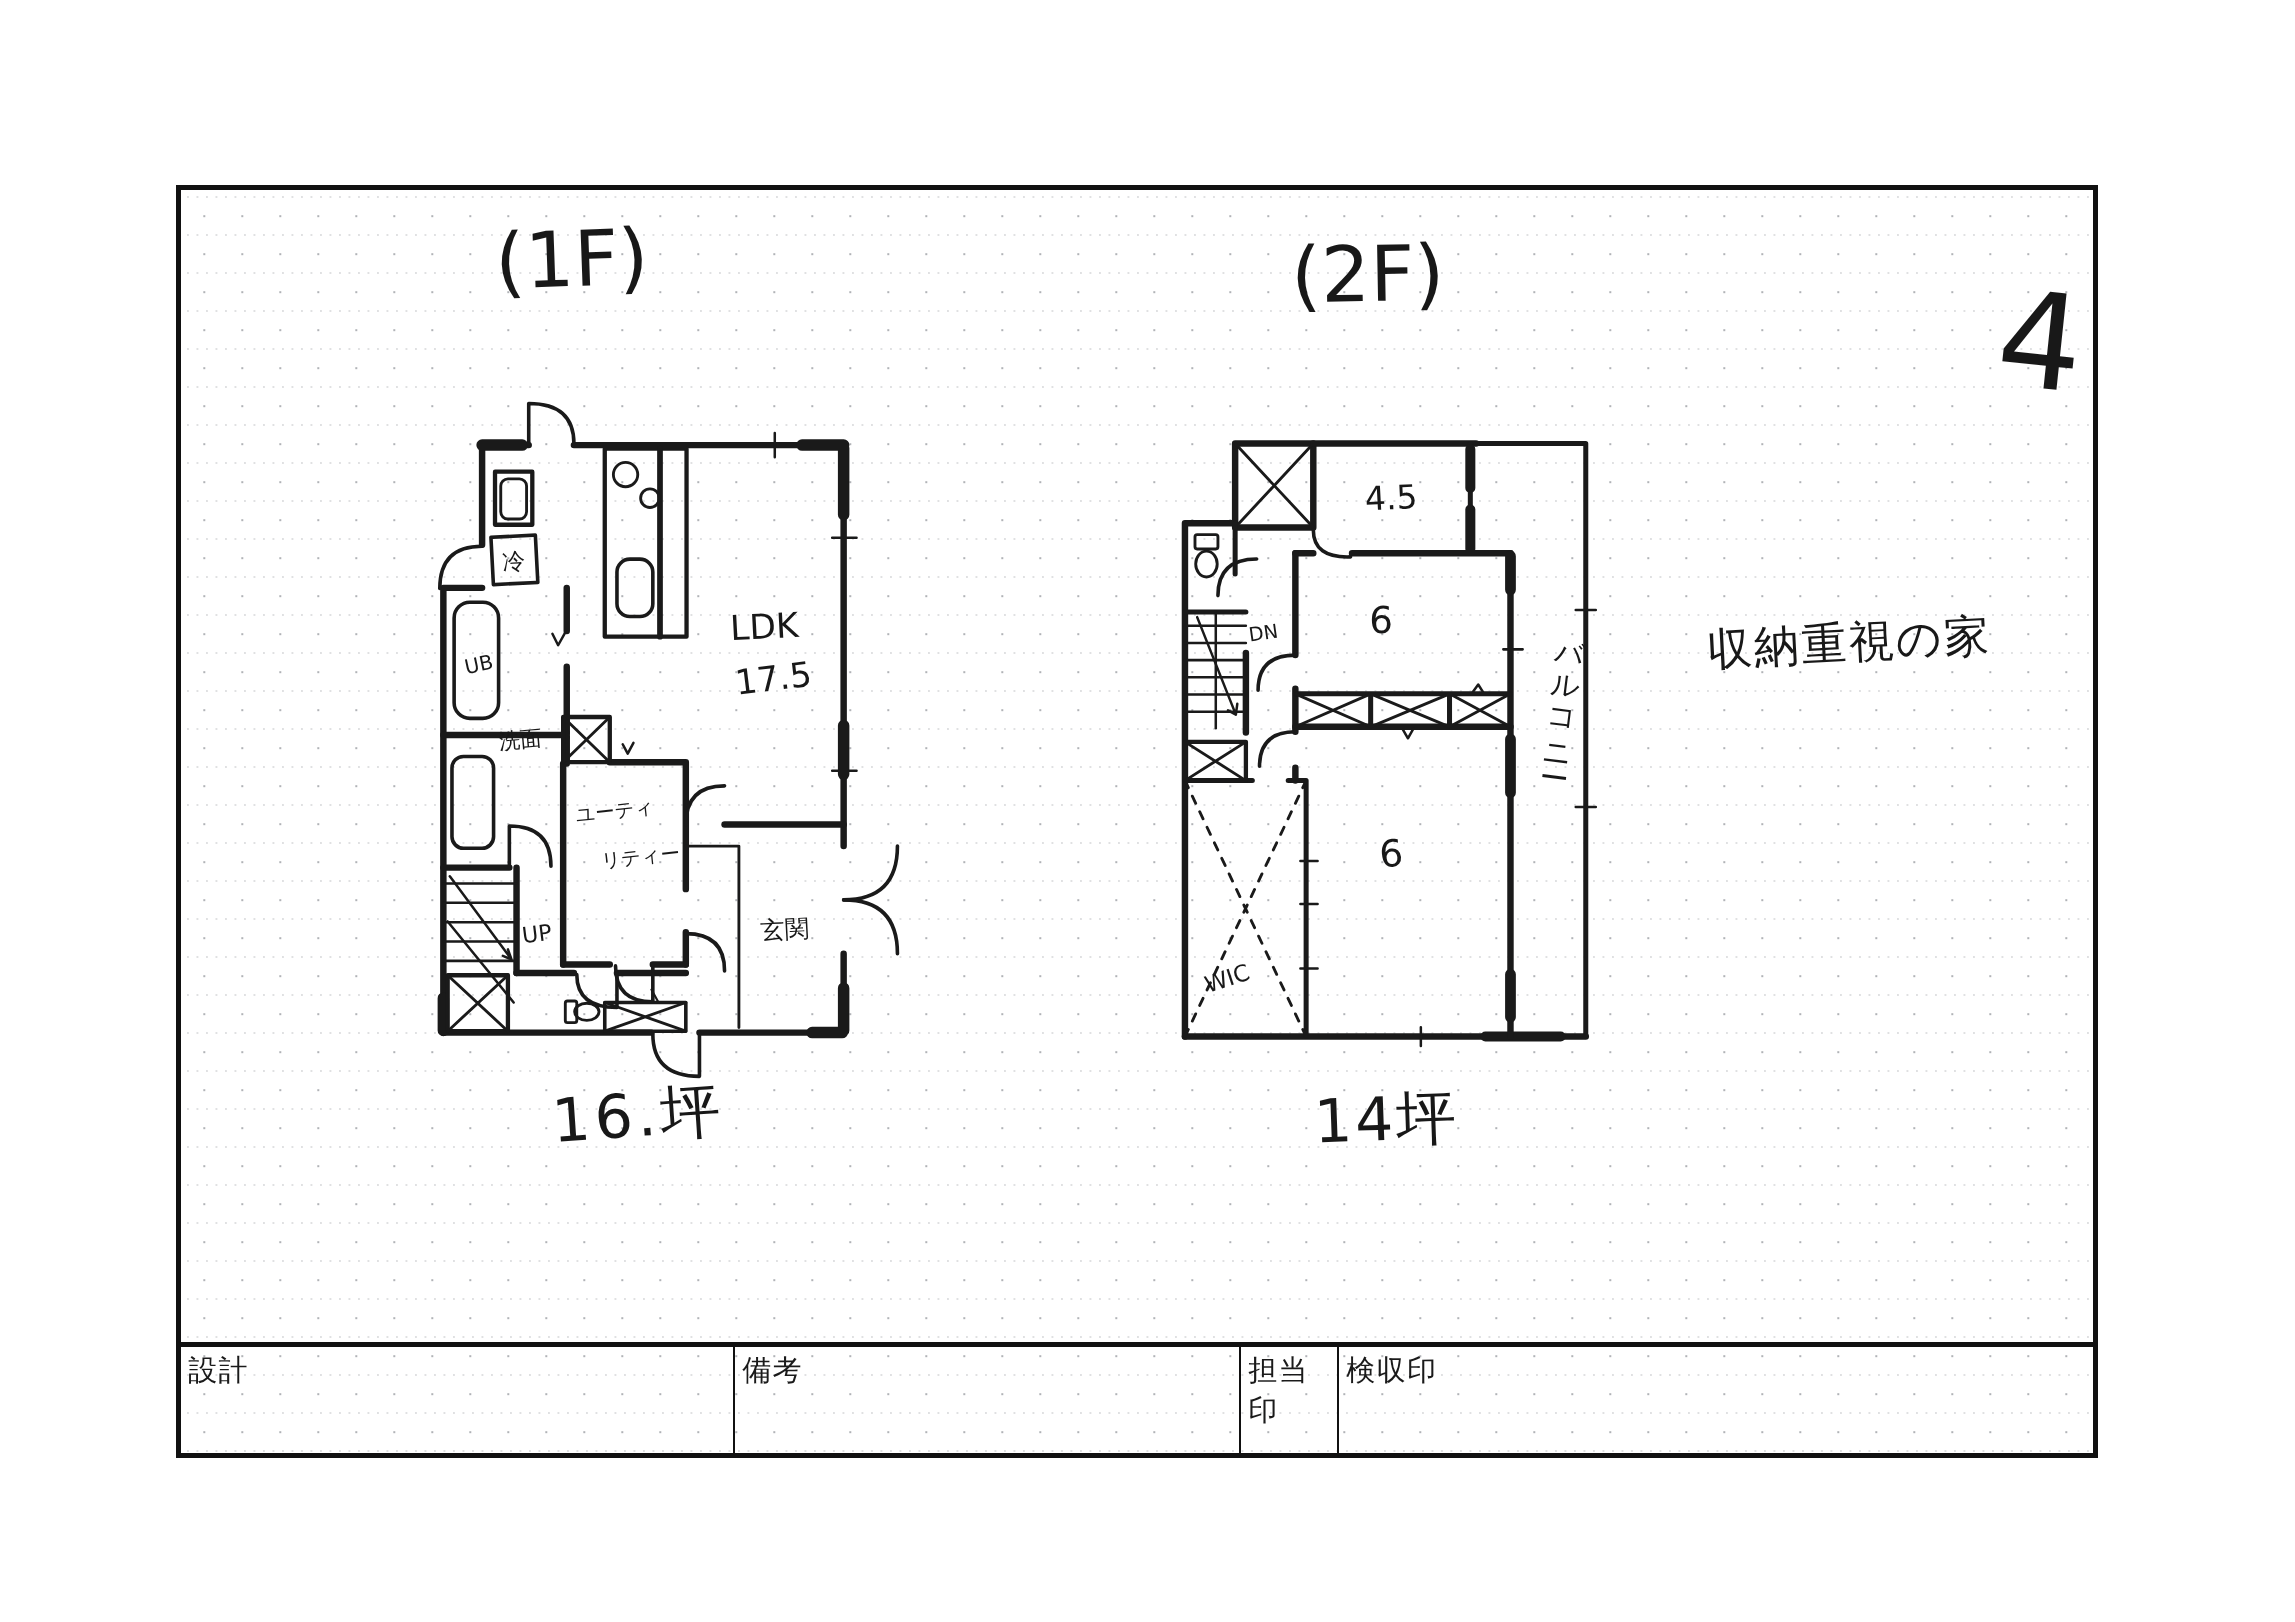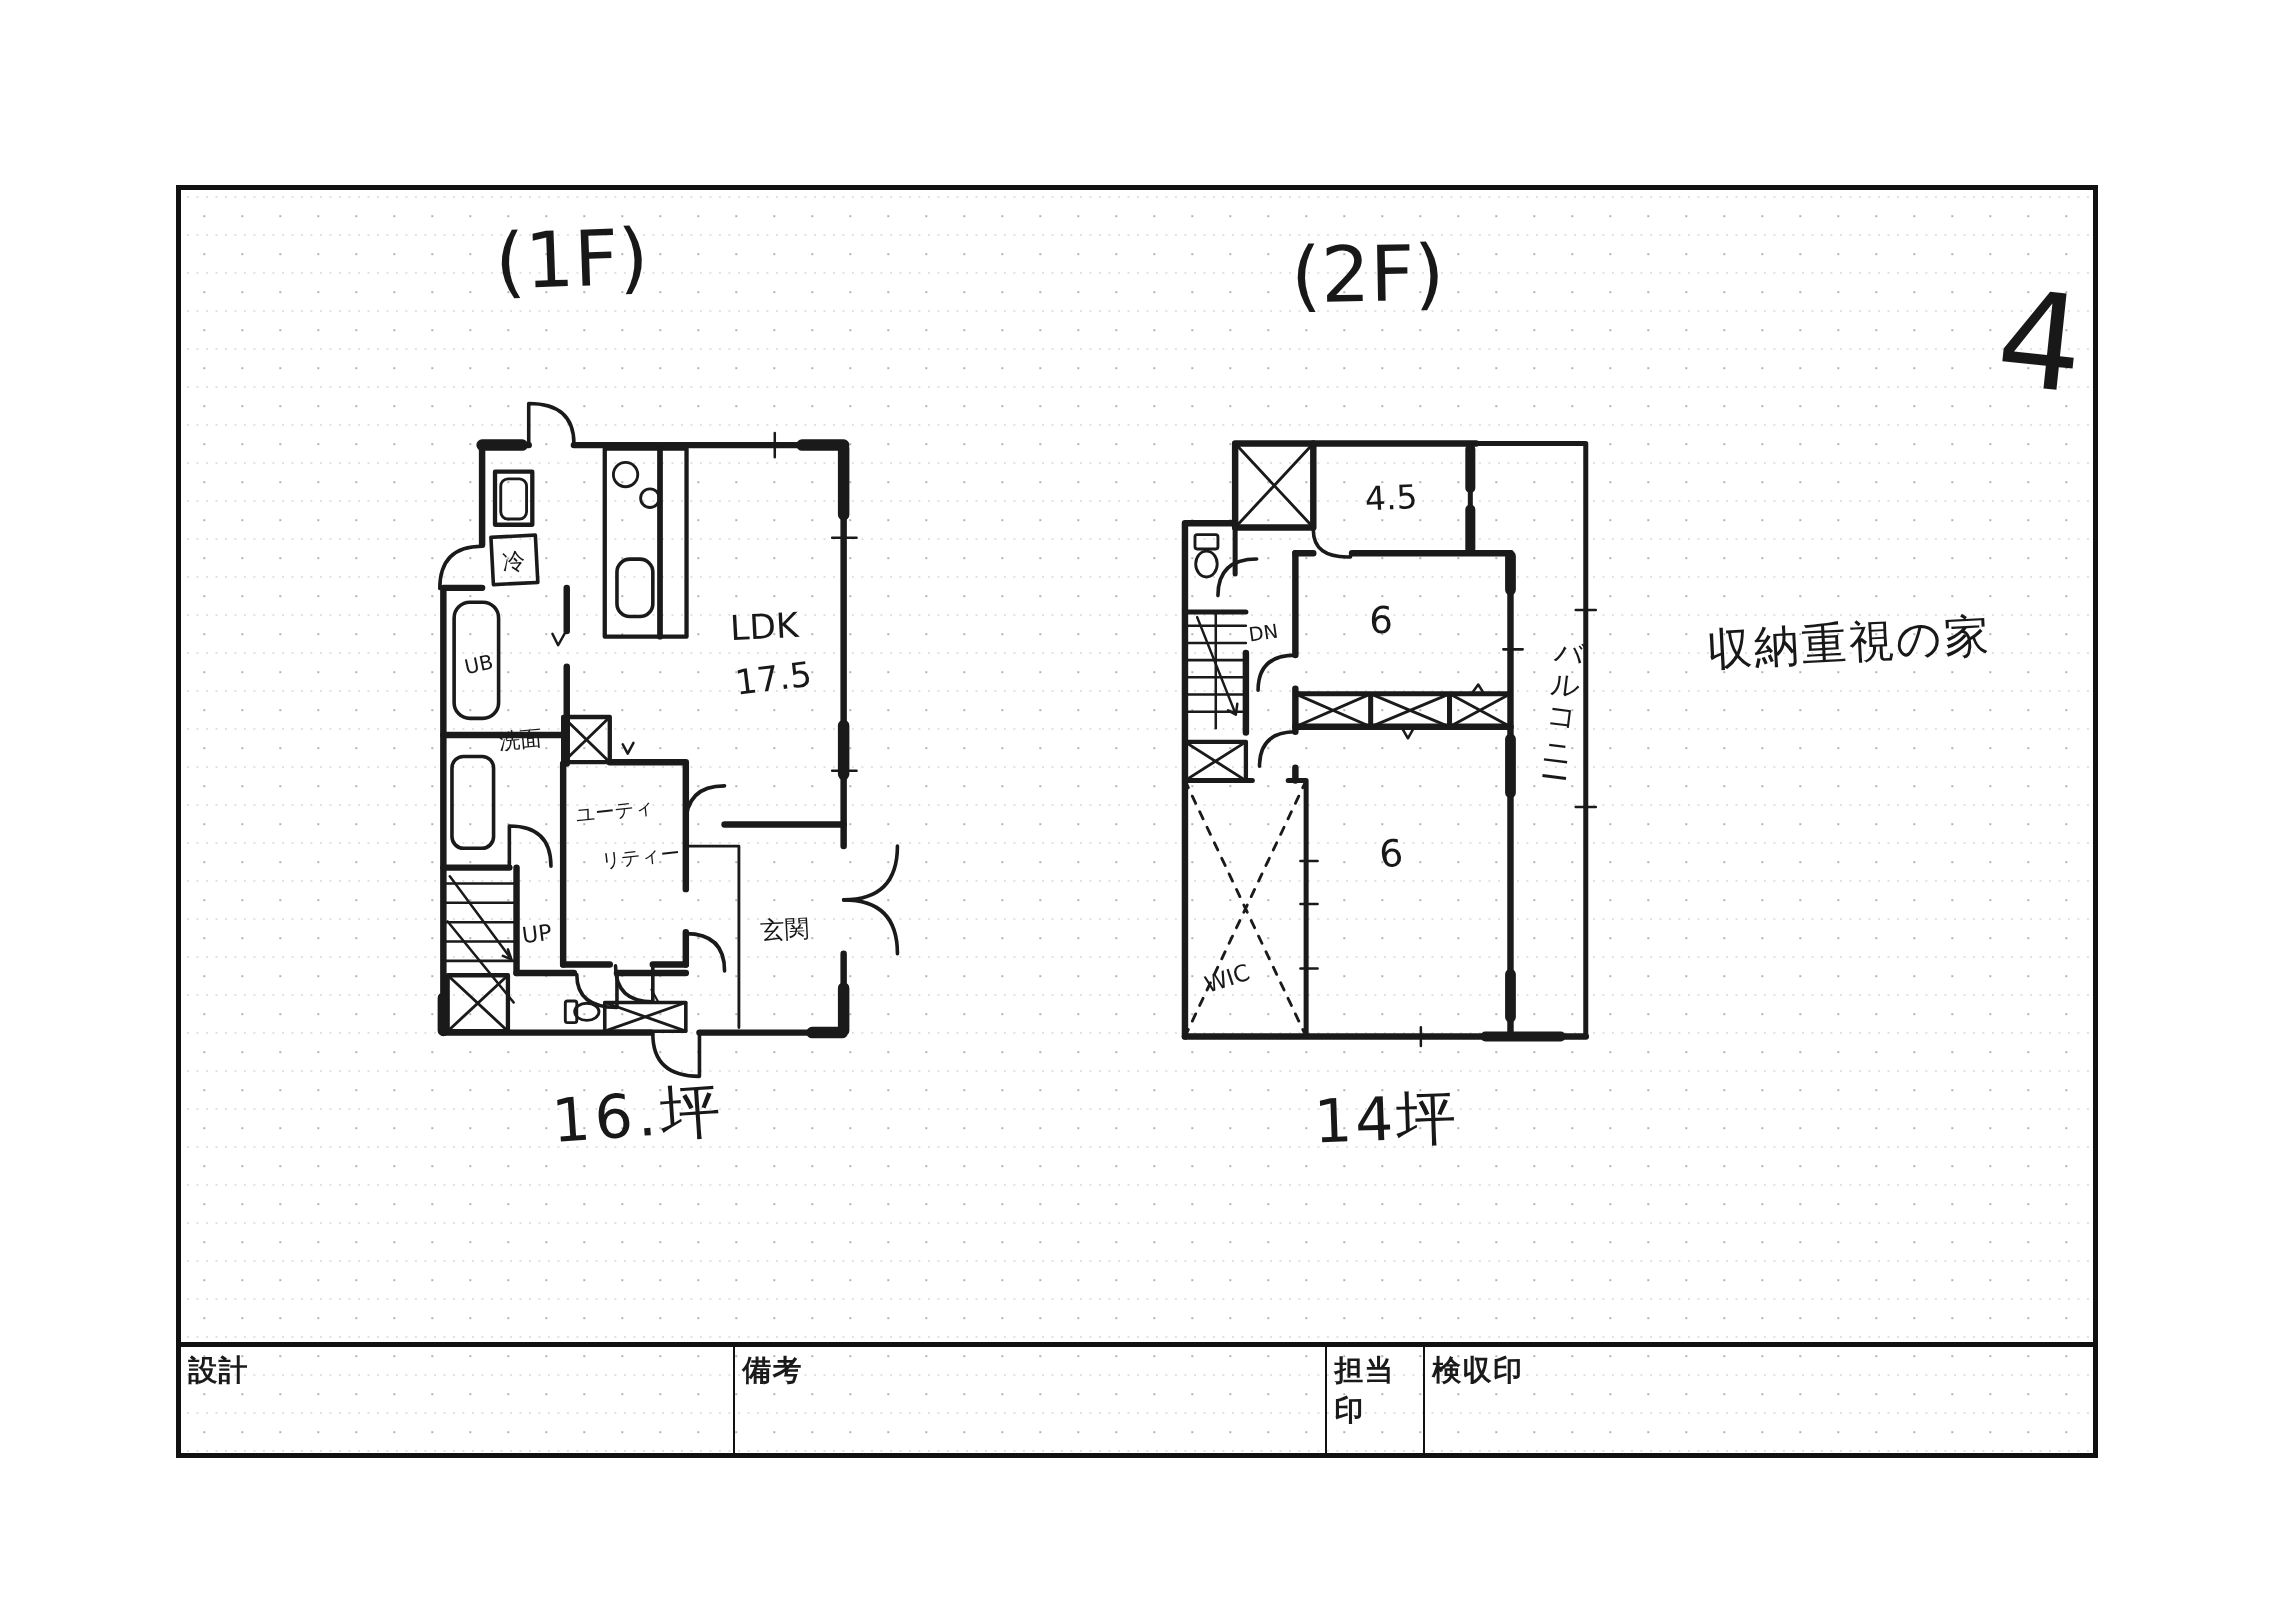--- a/index.html
+++ b/index.html
@@ -23,36 +23,36 @@
   .hand{position:absolute;white-space:nowrap;color:#181818;}
   svg{position:absolute;}
   svg text{fill:#181818;stroke:none;font-family:"DejaVu Sans",sans-serif;}
   
   .titleblock{
     position:absolute;left:0px;bottom:0px;width:100%;height:111px;
     border-top:5px solid #111;display:flex;box-sizing:border-box;background:transparent;
   }
   .tb-cell{
     box-sizing:border-box;border-right:2.9px solid #111;height:100%;
-    padding:4.3px 7.2px;font-size:29px;font-weight:bold;letter-spacing:1.4px;
+    padding:4.3px 7.2px;font-size:29px;font-weight:normal;letter-spacing:1.4px;
   }
   .tb-cell:last-child{border-right:none;}
   .balcony-label{
     position:absolute;left:1515px;top:618px;width:65px;height:230px;
     writing-mode:vertical-rl;text-orientation:upright;
     font-size:29px;letter-spacing:2.9px;transform:rotate(7deg);color:#181818;
   }
 </style>
 </head>
 <body>
 
 <div class="sheet">
   <div class="titleblock">
     <div class="tb-cell" style="width:554px">設計</div>
-    <div class="tb-cell" style="width:592px">備考</div>
+    <div class="tb-cell" style="width:506px">備考</div>
     <div class="tb-cell" style="width:98px">担当印</div>
     <div class="tb-cell" style="flex:1">検収印</div>
   </div>
 </div>
 
 <div class="hand" style="left:495px;top:215px;font-size:77px;transform:rotate(-2deg);">(1F)</div>
 <div class="hand" style="left:1291px;top:230px;font-size:77px;transform:rotate(-1deg);">(2F)</div>
 <div class="hand" style="left:1998px;top:265px;font-size:133px;transform:rotate(6deg);">4</div>
 <div class="hand" style="left:1707px;top:613px;font-size:45px;transform:rotate(-3deg);letter-spacing:2.2px;">収納重視の家</div>
 <div class="hand" style="left:552px;top:1076px;font-size:60px;transform:rotate(-4deg);letter-spacing:4.3px;">16.坪</div>

